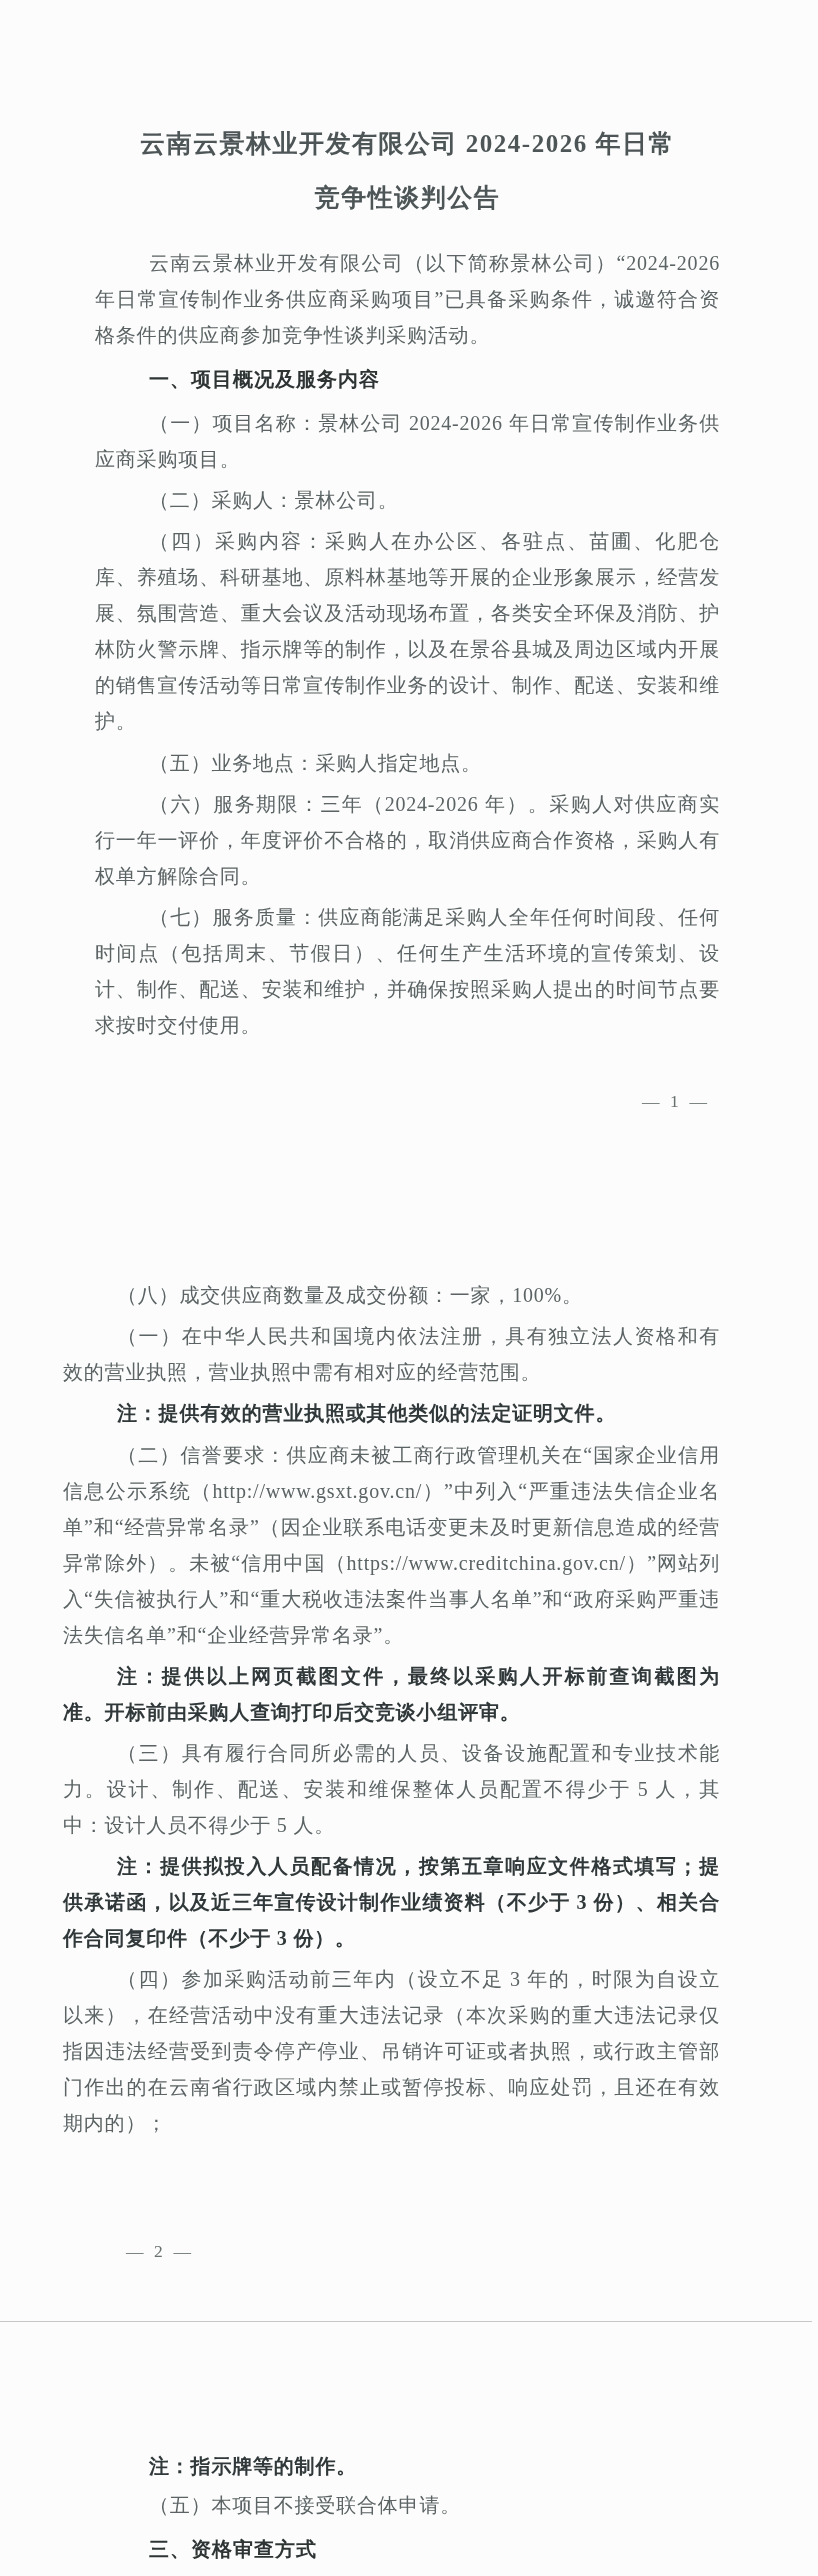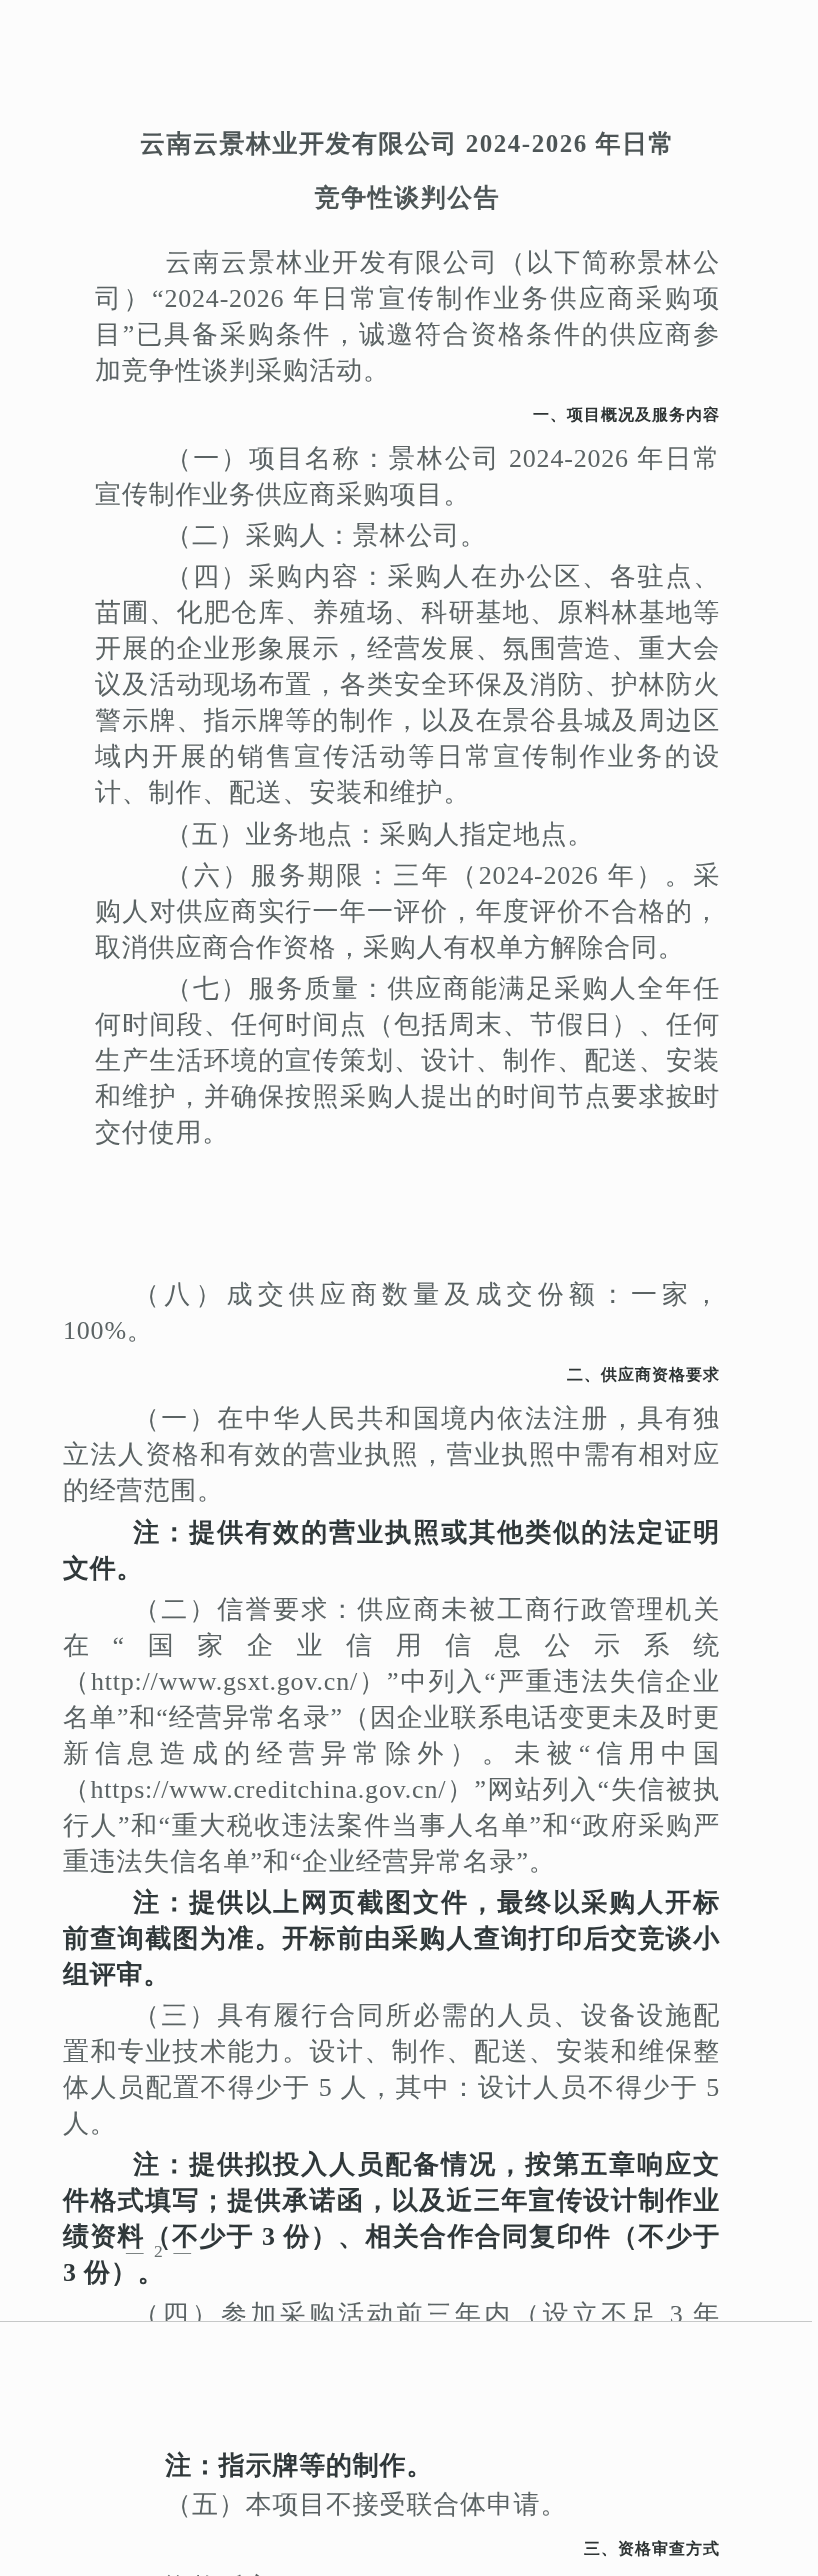--- a/index.html
+++ b/index.html
@@ -24,37 +24,37 @@
   .title-line{
     font-size:25px;
     line-height:54px;
     font-weight:bold;
     color:#4d5556;
     text-align:center;
     letter-spacing:1.5px;
   }
 
   .blk{
-    font-size:26px;
+    font-size:20px;
     line-height:36px;
     text-align:justify;
     text-indent:2.7em;
     letter-spacing:0.8px;
     margin:0 0 5.2px 0;
   }
   #page3 .blk{margin-bottom:3.1px;}
   .blk.h{
     font-family:"Liberation Sans", sans-serif;
     font-weight:bold;
     color:#2e3434;
-    font-size:16px;
+    font-size:20px;
     letter-spacing:1px;
     margin-top:8.2px;
     margin-bottom:8.2px;
-    text-align:right;
+    text-align:left;
   }
   .blk.note{
     font-weight:bold;
     color:#30383a;
   }
 
   .page-num{
     position:absolute;
     font-size:17.5px;
     color:#687070;
@@ -81,21 +81,20 @@
       <div class="blk p">（五）业务地点：采购人指定地点。</div>
       <div class="blk p">（六）服务期限：三年（2024-2026 年）。采购人对供应商实行一年一评价，年度评价不合格的，取消供应商合作资格，采购人有权单方解除合同。</div>
       <div class="blk p">（七）服务质量：供应商能满足采购人全年任何时间段、任何时间点（包括周末、节假日）、任何生产生活环境的宣传策划、设计、制作、配送、安装和维护，并确保按照采购人提出的时间节点要求按时交付使用。</div>
     </div>
   <div class="page-num" id="pnum1">— 1 —</div>
 </div>
 
 <div class="page" id="page2">
   <div>
       <div class="blk p">（八）成交供应商数量及成交份额：一家，100%。</div>
-      <div class="blk h">二、供应商资格要求</div>
       <div class="blk p">（一）在中华人民共和国境内依法注册，具有独立法人资格和有效的营业执照，营业执照中需有相对应的经营范围。</div>
       <div class="blk note">注：提供有效的营业执照或其他类似的法定证明文件。</div>
       <div class="blk p">（二）信誉要求：供应商未被工商行政管理机关在“国家企业信用信息公示系统（http://www.gsxt.gov.cn/）”中列入“严重违法失信企业名单”和“经营异常名录”（因企业联系电话变更未及时更新信息造成的经营异常除外）。未被“信用中国（https://www.creditchina.gov.cn/）”网站列入“失信被执行人”和“重大税收违法案件当事人名单”和“政府采购严重违法失信名单”和“企业经营异常名录”。</div>
       <div class="blk note">注：提供以上网页截图文件，最终以采购人开标前查询截图为准。开标前由采购人查询打印后交竞谈小组评审。</div>
       <div class="blk p">（三）具有履行合同所必需的人员、设备设施配置和专业技术能力。设计、制作、配送、安装和维保整体人员配置不得少于 5 人，其中：设计人员不得少于 5 人。</div>
       <div class="blk note">注：提供拟投入人员配备情况，按第五章响应文件格式填写；提供承诺函，以及近三年宣传设计制作业绩资料（不少于 3 份）、相关合作合同复印件（不少于 3 份）。</div>
       <div class="blk p">（四）参加采购活动前三年内（设立不足 3 年的，时限为自设立以来），在经营活动中没有重大违法记录（本次采购的重大违法记录仅指因违法经营受到责令停产停业、吊销许可证或者执照，或行政主管部门作出的在云南省行政区域内禁止或暂停投标、响应处罚，且还在有效期内的）；</div>
     </div>
   <div class="page-num" id="pnum2">— 2 —</div>
 </div>

